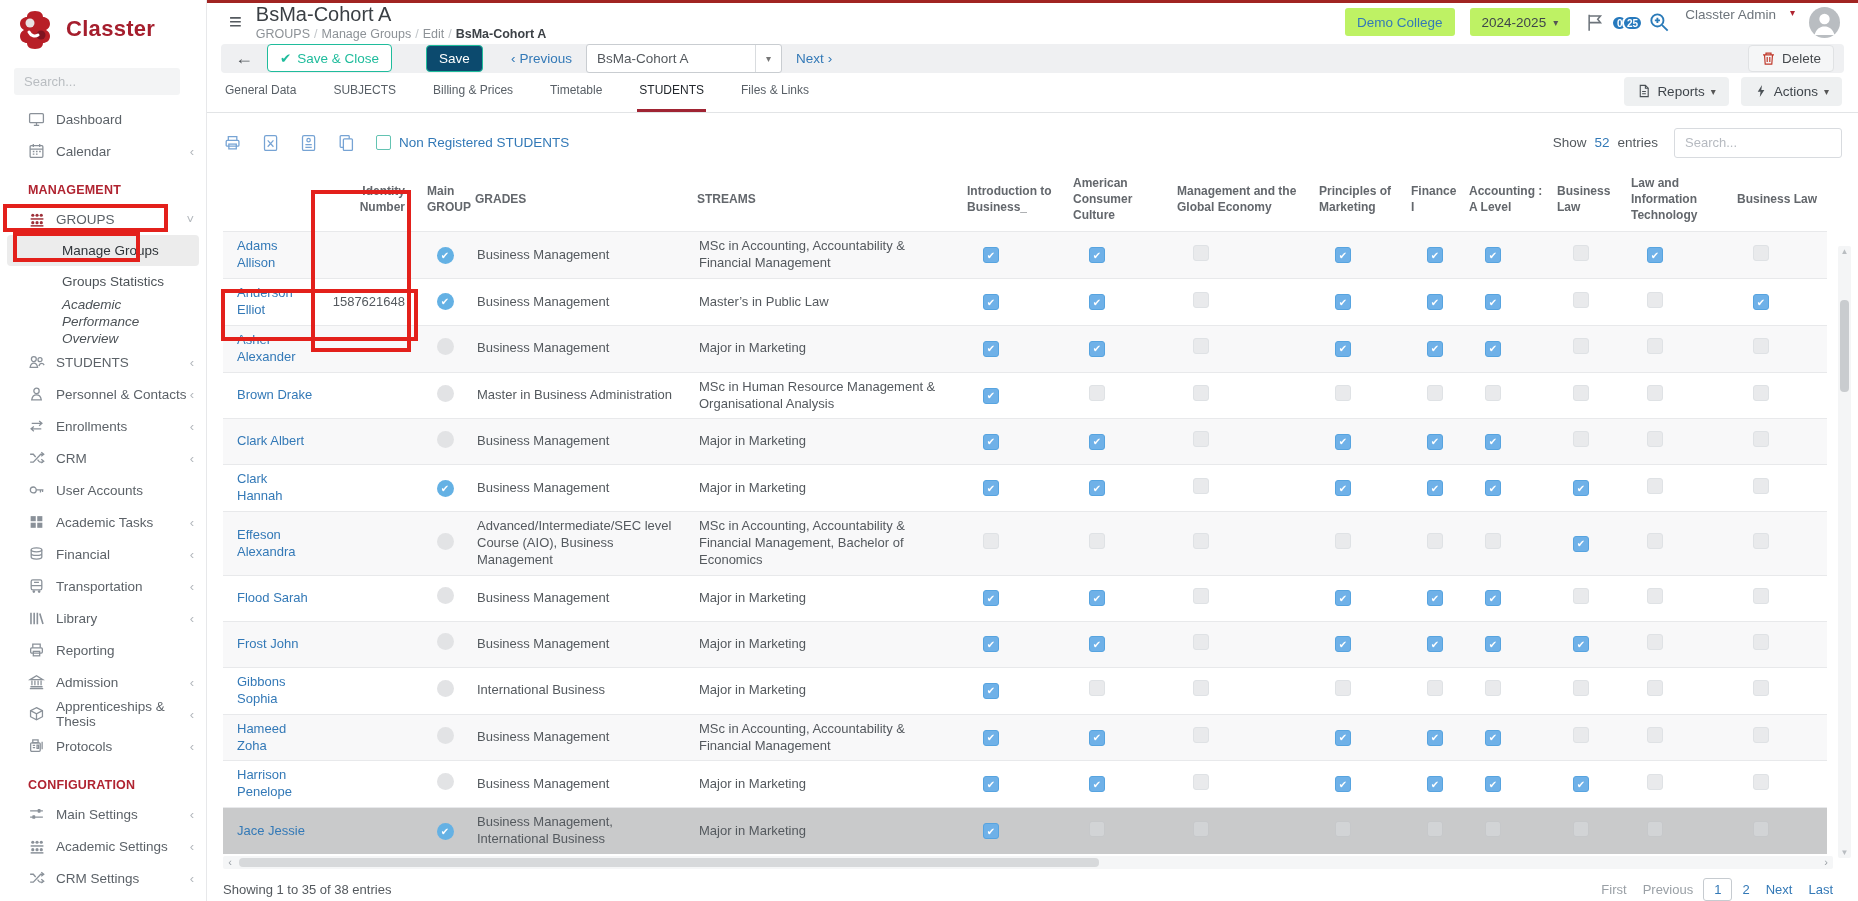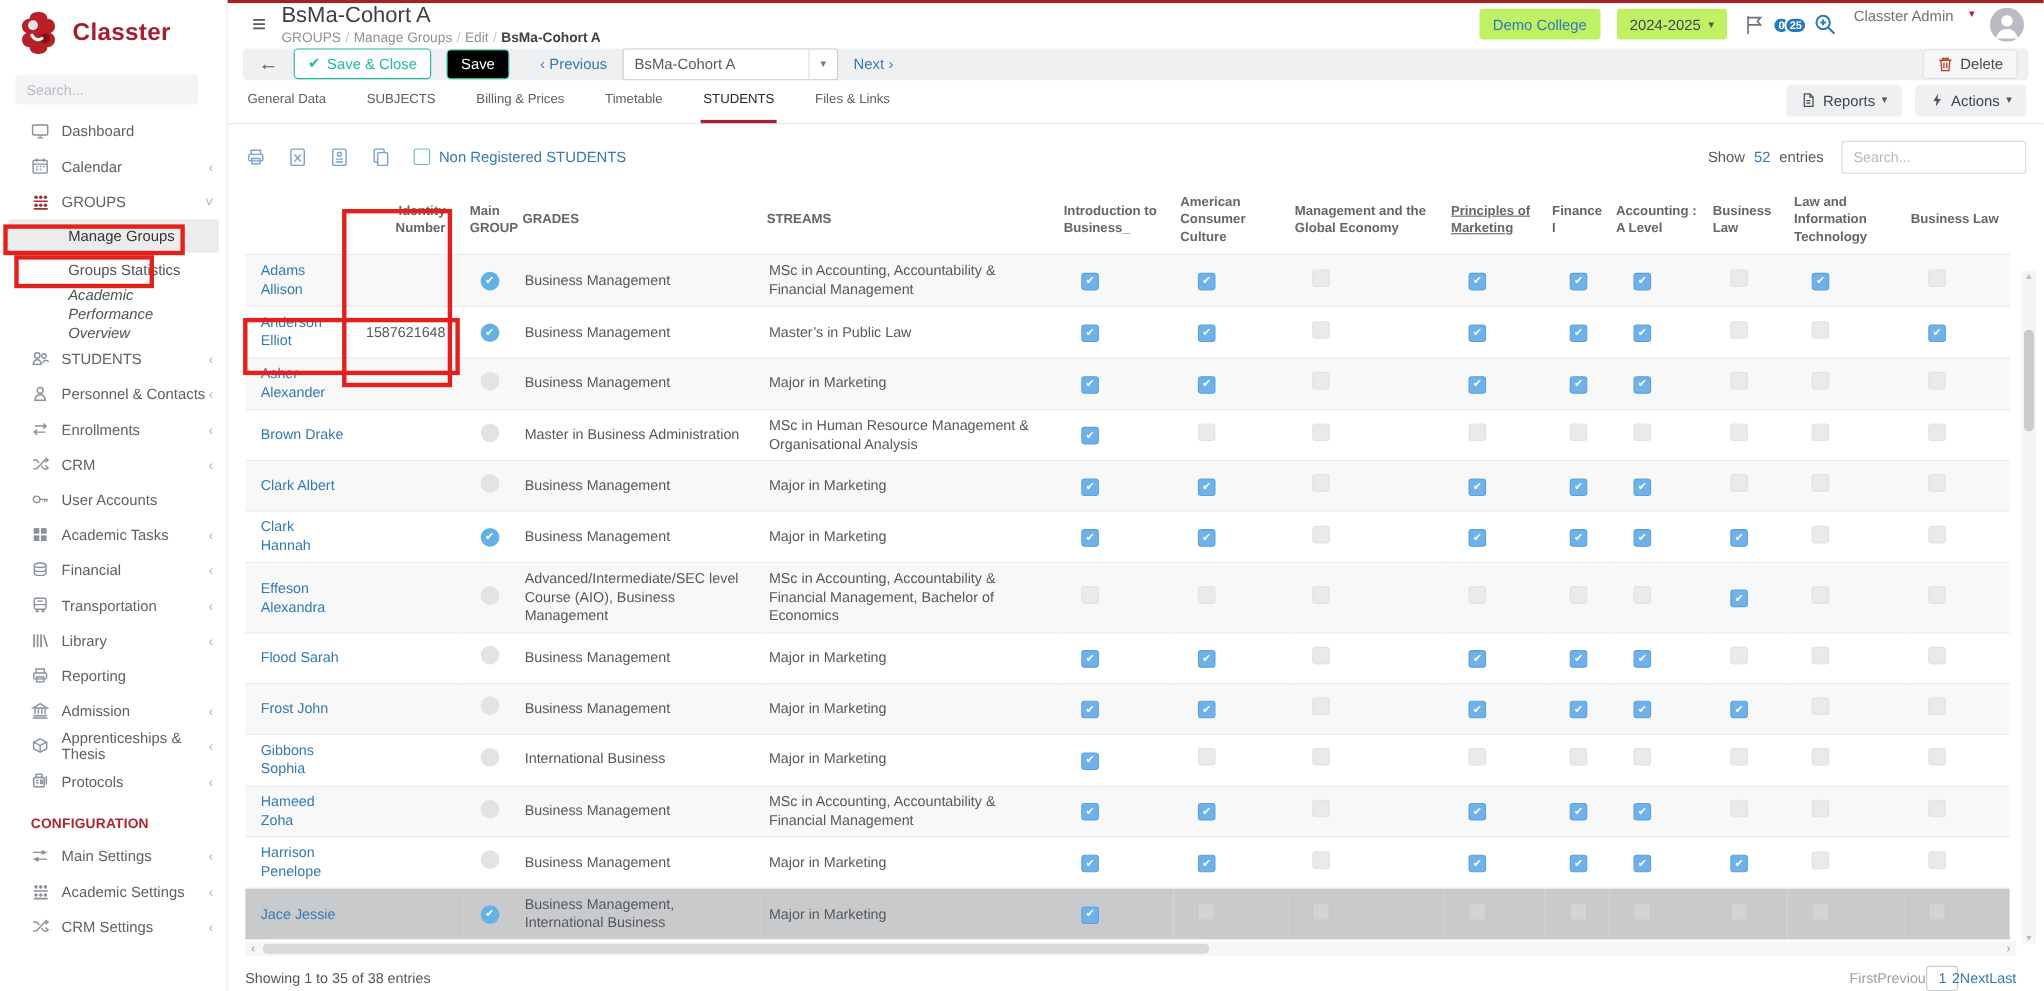--- a/index.html
+++ b/index.html
@@ -43,21 +43,21 @@
   .ibadge { position:relative; cursor:pointer; }
   .badge { position:absolute; top:-7px; right:-9px; background:#2679bd; color:#fff; font-size:10px; font-weight:bold; border:2px solid #fff; border-radius:10px; min-width:17px; height:16px; display:flex; align-items:center; justify-content:center; padding:0 3px; }
   .zoom-ico { width:21px; height:21px; color:#2a7ab8; cursor:pointer; }
   .admin { display:flex; align-items:flex-start; gap:14px; color:#6d747b; font-size:13.5px; cursor:pointer; }
   .admin .caret { color:#b02431; }
 
   .strip { margin:2px 14px 0; height:35px; background:#eff0f2; border-radius:4px; display:flex; align-items:center; padding:0 10px 0 14px; gap:14px; }
   .back-arrow { font-size:18px; color:#555a5f; cursor:pointer; }
   .btn { display:flex; align-items:center; gap:6px; font-size:13.5px; border-radius:4px; padding:5px 12px; cursor:pointer; white-space:nowrap; }
   .btn.saveclose { background:#fff; border:1px solid #1fbc9c; color:#1fbc9c; }
-  .btn.save { background:#000000; border:1px solid #1fbc9c; color:#fff; }
+  .btn.save { background:#0c4a6e; border:1px solid #1fbc9c; color:#fff;margin-left:20px; }
   .lnk { color:#3379b7; font-size:13.5px; cursor:pointer; display:flex; align-items:center; gap:4px; }
   .gsel { width:196px; height:29px; background:#fff; border:1px solid #c9cdd1; border-radius:3px; display:flex; align-items:center; font-size:13.5px; color:#54595e; cursor:pointer; }
   .gsel .val { flex:1; padding:0 10px; }
   .gsel .car { width:26px; border-left:1px solid #d9dcdf; display:flex; align-items:center; justify-content:center; height:100%; color:#777; font-size:10px; }
   .btn.delete { margin-left:auto; background:#f5f6f7; border:1px solid #e0e2e4; color:#45494d; }
   .btn.delete .dico { width:15px; height:15px; color:#c0392b; }
 
   .tabs-row { display:flex; align-items:flex-end; padding:10px 16px 0; border-bottom:1px solid #e2e4e6; position:relative; height:45px; }
   .tab { font-size:12px; color:#596067; padding:0 2px 12px; margin-right:33px; cursor:pointer; border-bottom:3px solid transparent; }
   .tab.active { color:#23282d; border-bottom-color:#a02433; }
@@ -95,21 +95,21 @@
   .cb.on { background:#6fb1e8; border:1px solid #57a4e0; }
   .cb.off { background:#e9eaec; border:1px solid #dfe2e5; }
   tr.sel .cb.off { background:#d2d4d6; border-color:#c6c8ca; }
 
   .hscroll { height:13px; margin-top:2px; background:#f5f6f7; border-radius:2px; position:relative; display:flex; align-items:center; width:1610px; }
   .hscroll .ar { width:14px; text-align:center; color:#9aa0a6; font-size:11px; line-height:13px; cursor:pointer; }
   .hscroll .thumb { position:absolute; left:16px; width:860px; height:9px; top:2px; background:#d7d9db; border-radius:4px; cursor:pointer; }
   .hscroll .ar.right { position:absolute; right:0; }
 
   .tfoot { display:flex; align-items:center; margin-top:9px; font-size:13px; color:#54595e; width:1610px; }
-  .pager { margin-left:auto; display:flex; align-items:center; font-size:13px; }
+  .pager { margin-left:auto; display:flex; align-items:center; gap:16px; font-size:13px; }
   .pager .pg { cursor:pointer; }
   .pager .disabled { color:#9aa0a6; }
   .pager .plink { color:#3379b7; }
   .pager .current { color:#3379b7; border:1px solid #c6cbd0; border-radius:3px; padding:3px 10px; background:#fff; margin:0 -6px; }
 
   .vscroll { position:absolute; left:1838px; top:246px; width:13px; height:612px; background:#f4f5f6; border-radius:2px; z-index:5; }
   .vscroll .up,.vscroll .dn { position:absolute; left:0; width:13px; text-align:center; font-size:8px; color:#b9bdc1; cursor:pointer; }
   .vscroll .up { top:1px; } .vscroll .dn { bottom:1px; }
   .vscroll .vthumb { position:absolute; left:2px; top:54px; width:9px; height:92px; background:#c9cccf; border-radius:4px; cursor:pointer; }
 
@@ -150,20 +150,21 @@
       <div class="nav-item">
         <span class="nico">
           <svg viewBox="0 0 15 16" fill="none" stroke="currentColor" stroke-width="1.2" style="width: 100%; height: 100%;">
             <rect x="1.5" y="2.5" width="12" height="11" rx="1"></rect>
             <path d="M1.5 5.8h12M4.5 1v2.8M10.5 1v2.8M4 8h1.5M7 8h1.5M10 8h1.5M4 10.5h1.5M7 10.5h1.5"></path>
           </svg>
         </span>
         <span>Calendar</span>
         <span class="chev">‹</span>
       </div>
+      <div class="nav-section">MANAGEMENT</div>
       <div class="nav-item groups-item">
         <span class="nico">
           <svg viewBox="0 0 15 16" fill="none" stroke="currentColor" stroke-width="1.2" style="width: 100%; height: 100%;">
             <circle cx="4" cy="4" r="1.5" fill="currentColor" stroke="none"></circle>
             <circle cx="8" cy="4" r="1.5" fill="currentColor" stroke="none"></circle>
             <circle cx="12" cy="4" r="1.5" fill="currentColor" stroke="none"></circle>
             <path d="M2 7.5h12" stroke-width="1.4"></path>
             <circle cx="4" cy="11" r="1.5" fill="currentColor" stroke="none"></circle>
             <circle cx="8" cy="11" r="1.5" fill="currentColor" stroke="none"></circle>
             <circle cx="12" cy="11" r="1.5" fill="currentColor" stroke="none"></circle>
@@ -511,21 +512,21 @@
       <thead>
           <tr id="thead-row">
             <th style="width: 96px;"></th>
             <th class="r" style="width: 102px;">Identity Number</th>
             <th style="width: 48px;">Main GROUP</th>
             <th style="width: 222px;">GRADES</th>
             <th style="width: 270px;">STREAMS</th>
             <th style="width: 106px;">Introduction to Business_</th>
             <th style="width: 104px;">American Consumer Culture</th>
             <th style="width: 142px;">Management and the Global Economy</th>
-            <th style="width: 92px; text-decoration: underline;">Principles of Marketing</th>
+            <th style="width: 92px;">Principles of Marketing</th>
             <th style="width: 58px;">Finance I</th>
             <th style="width: 88px;">Accounting : A Level</th>
             <th style="width: 74px;">Business Law</th>
             <th style="width: 106px;">Law and Information Technology</th>
             <th style="width: 96px;">Business Law</th>
           </tr>
         </thead>
       <tbody id="tbody">
           <tr class="stripe">
             <td class="namec"><a>Adams Allison</a></td>

